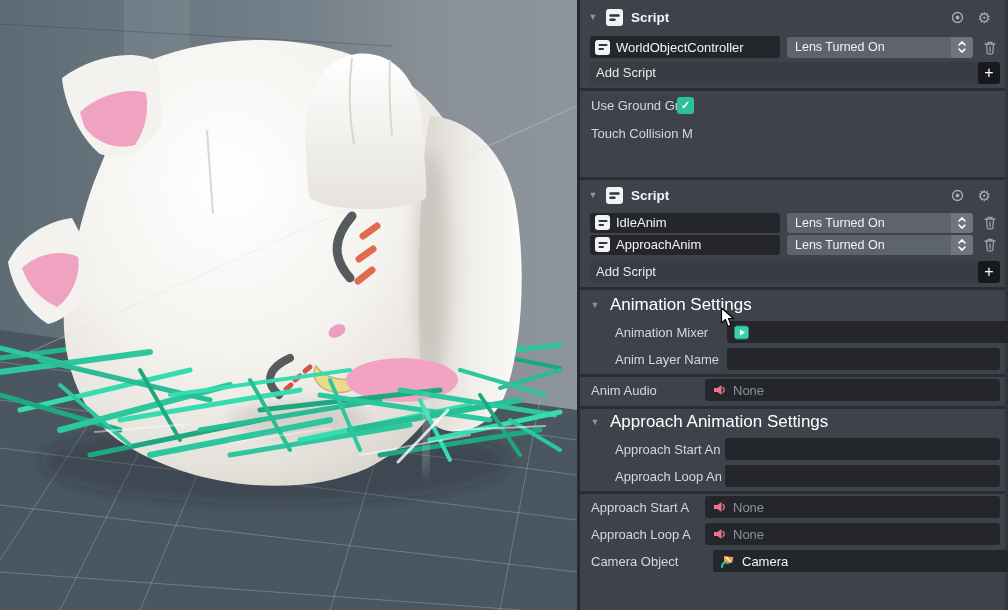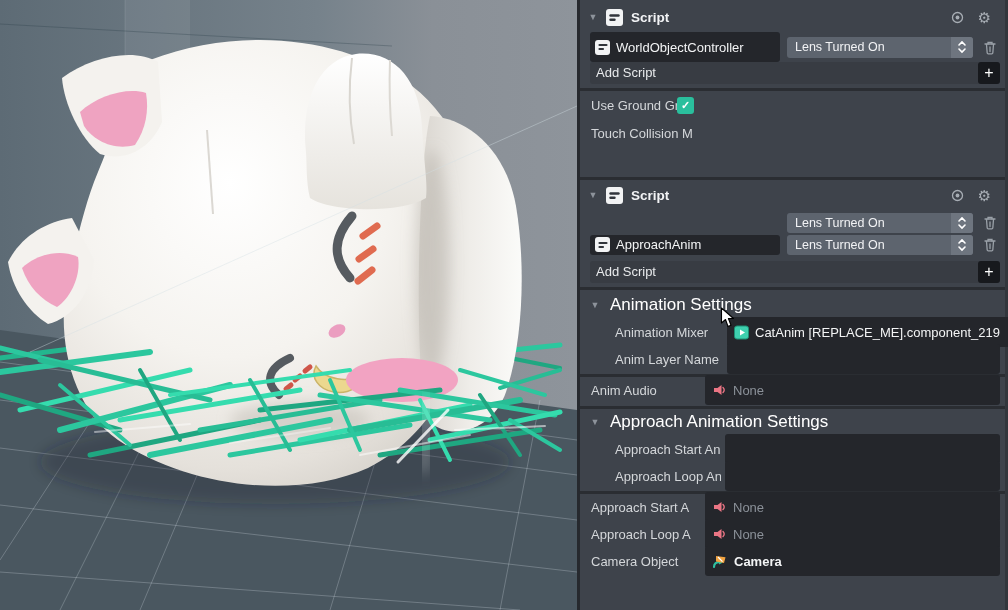--- a/index.html
+++ b/index.html
@@ -21,21 +21,21 @@
   .hdr-icons{position:absolute;right:14px;display:flex;gap:14px;align-items:center;}
   .gear{font-size:15px;color:#a7adb4;line-height:1;}
 
   .doc-icon{width:17px;height:17px;background:#f2f3f4;border-radius:3px;
     display:flex;align-items:center;justify-content:center;flex:0 0 17px;}
   .doc-icon svg{display:block;}
 
   .label{position:absolute;color:#d4d7da;font-size:13px;white-space:nowrap;overflow:hidden;}
   .glabel{color:#ffffff;font-size:17px;}
 
-  .field{position:absolute;height:30px;background:#24262b;border-radius:3px;
+  .field{position:absolute;height:22px;background:#24262b;border-radius:3px;
     display:flex;align-items:center;padding:0 7px;gap:6px;color:#f3f4f5;font-size:13px;
     white-space:nowrap;overflow:hidden;}
   .field .muted{color:#8b9199;}
   .namefield{left:10px;width:190px;gap:6px;padding:0 5px;}
   .namefield .doc-icon{width:15px;height:15px;flex-basis:15px;}
 
   .dropdown{position:absolute;left:207px;width:186px;height:21px;background:#5d646e;
     border-radius:3px;display:flex;align-items:center;color:#f2f3f5;font-size:12.5px;overflow:hidden;}
   .dropdown .dtext{padding:0 8px;flex:1;}
   .stepper{width:22px;height:100%;background:#6e757f;display:flex;align-items:center;justify-content:center;}
@@ -292,20 +292,31 @@
     <span class="hdr-icons">
       <svg width="13" height="13">
         <circle cx="6.5" cy="6.5" r="5" fill="none" stroke="#a7adb4" stroke-width="1.3"></circle>
         <circle cx="6.5" cy="6.5" r="1.9" fill="#a7adb4"></circle>
         </svg>
       <span class="gear">⚙</span>
     </span>
   </div>
 
   <div class="row" style="top:212px;height:21px;">
+    <div class="field namefield" style="height:20px;">
+      <span class="doc-icon">
+        <svg width="10" height="10">
+            <g stroke="#31353b" stroke-width="2.2" stroke-linecap="round">
+          <line x1="1.5" y1="3" x2="8.5" y2="3"></line>
+              <line x1="1.5" y1="7" x2="5" y2="7"></line>
+            </g>
+          </svg>
+      </span>
+      <span>IdleAnim</span>
+    </div>
     <div class="dropdown" style="height:20px;">
       <span class="dtext">Lens Turned On</span>
       <span class="stepper">
         <svg width="10" height="14" fill="none" stroke="#fff" stroke-width="1.6" stroke-linecap="round">
           <path d="M2,5 L5,2 L8,5"></path>
             <path d="M2,9 L5,12 L8,9"></path>
           </svg>
       </span>
     </div>
     <span class="trash">
@@ -363,21 +374,20 @@
     <span class="glabel" style="margin-left:8px;">Animation Settings</span>
   </div>
 
   <div class="row" style="top:320px;height:24px;">
     <span class="label" style="left:35px;width:108px;">Animation Mixer</span>
     <div class="field" style="left:147px;width:284px;border-radius:3px 0 0 3px;">
       <svg width="15" height="15">
         <rect x="0.5" y="1" width="14" height="13" rx="2.5" fill="#3ecfae" stroke="#1d8f74" stroke-width="1"></rect>
         <path d="M6,4.5 L11,7.5 L6,10.5 Z" fill="#ffffff"></path>
         </svg>
-      <span>CatAnim [REPLACE_ME].component_219</span>
     </div>
   </div>
 
   <div class="row" style="top:347px;height:24px;">
     <span class="label" style="left:35px;width:108px;">Anim Layer Name</span>
     <div class="field" style="left:147px;width:273px;">
       <span></span>
     </div>
   </div>
 
@@ -434,21 +444,21 @@
       <svg width="15" height="14">
         <path d="M2,5 H5.5 L9.5,2 V12 L5.5,9 H2 Z" fill="#ea7584"></path>
         <path d="M11,4.5 C12.6,6 12.6,8 11,9.5" fill="none" stroke="#ea7584" stroke-width="1.4" stroke-linecap="round"></path>
         </svg>
       <span class="muted">None</span>
     </div>
   </div>
 
   <div class="row" style="top:549px;height:24px;">
     <span class="label" style="left:11px;width:112px;">Camera Object</span>
-    <div class="field" style="left:125px;width:295px;font-weight:bold;">
+    <div class="field" style="left:133px;width:295px;">
       <svg width="16" height="15">
         <path d="M2,13 C2,9.5 4.5,8 7.5,8.3" fill="none" stroke="#2fbf9f" stroke-width="2.2" stroke-linecap="round"></path>
         <path d="M7,6.2 L11,8.4 L7,10.6 Z" fill="#2fbf9f"></path>
         <path d="M4,2 L13.5,3.3 L12,9 L4,7.6 Z" fill="#f2a340"></path>
         <path d="M6,3 L10.5,7.6" stroke="#ffffff" stroke-width="1.2"></path>
         </svg>
       <span>Camera</span>
     </div>
   </div>
 

